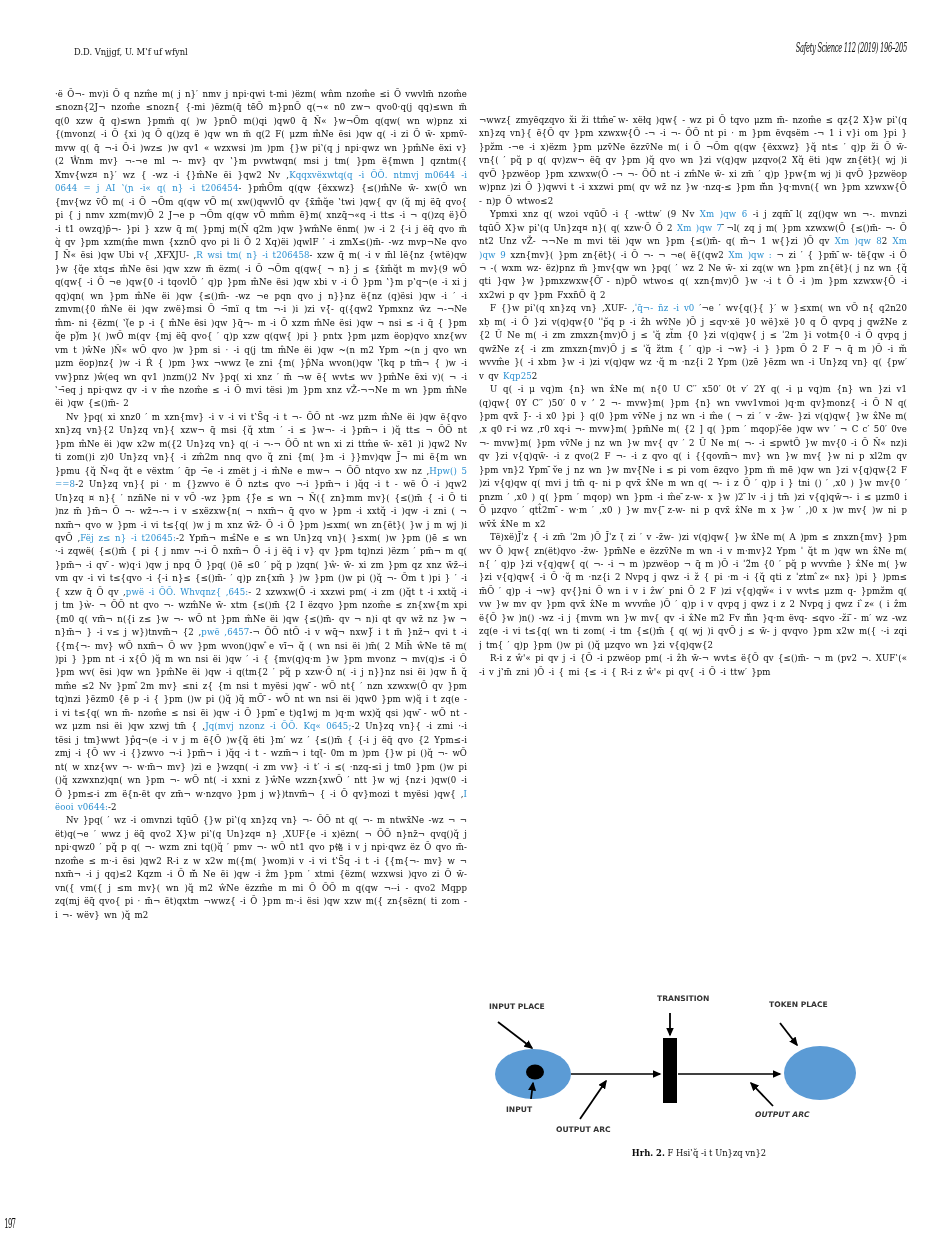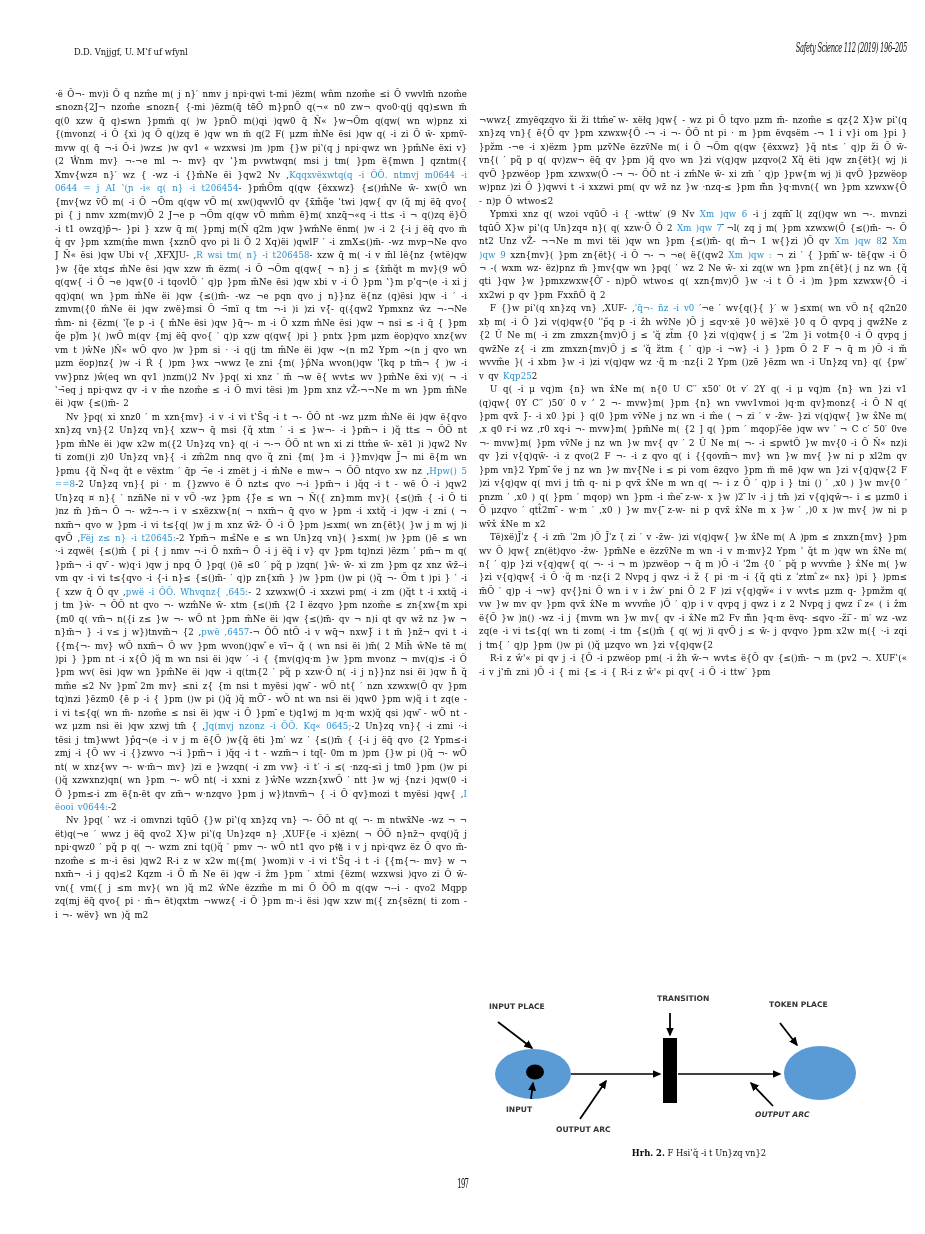--- a/index.html
+++ b/index.html
@@ -16,21 +16,21 @@
   .col p.noindent{text-indent:0;}
   .lnk{color:var(--link,#2a8fd0);cursor:pointer;}
   .sec-heading{font-weight:bold;font-size:9.4px;margin:15px 0 13px 0;text-indent:0;
        letter-spacing:0.15px;text-align:left;}
   .figure-wrap{position:absolute;left:479px;top:986px;width:430px;height:168px;}
   .fig-label{position:absolute;font-family:"DejaVu Sans", sans-serif;font-size:7.6px;
        font-weight:600;color:#333;white-space:nowrap;}
   .fig-caption{position:absolute;left:479px;top:1148px;width:428px;text-align:center;
        font-size:8.4px;}
   .fig-caption b{font-weight:bold;padding-left:12px;}
-  .page-number{position:absolute;left:0;right:0;top:1176px;text-align:center;font-size:12.5px;}
+  .page-number{position:absolute;left:0;right:0;top:1216px;font-size:12.5px;}
   .page-number span{display:inline-block;transform:scaleX(0.55);letter-spacing:-1.5px;}
   svg{display:block;}
 </style>
 </head>
 <body>
 
 <div class="hdr-authors">D.D. Vnjjgf, U. M‛f uf wfynl</div>
 <div class="hdr-journal">Safety Science 112 (2019) 196–205</div>
 
 <div class="col col-left">

